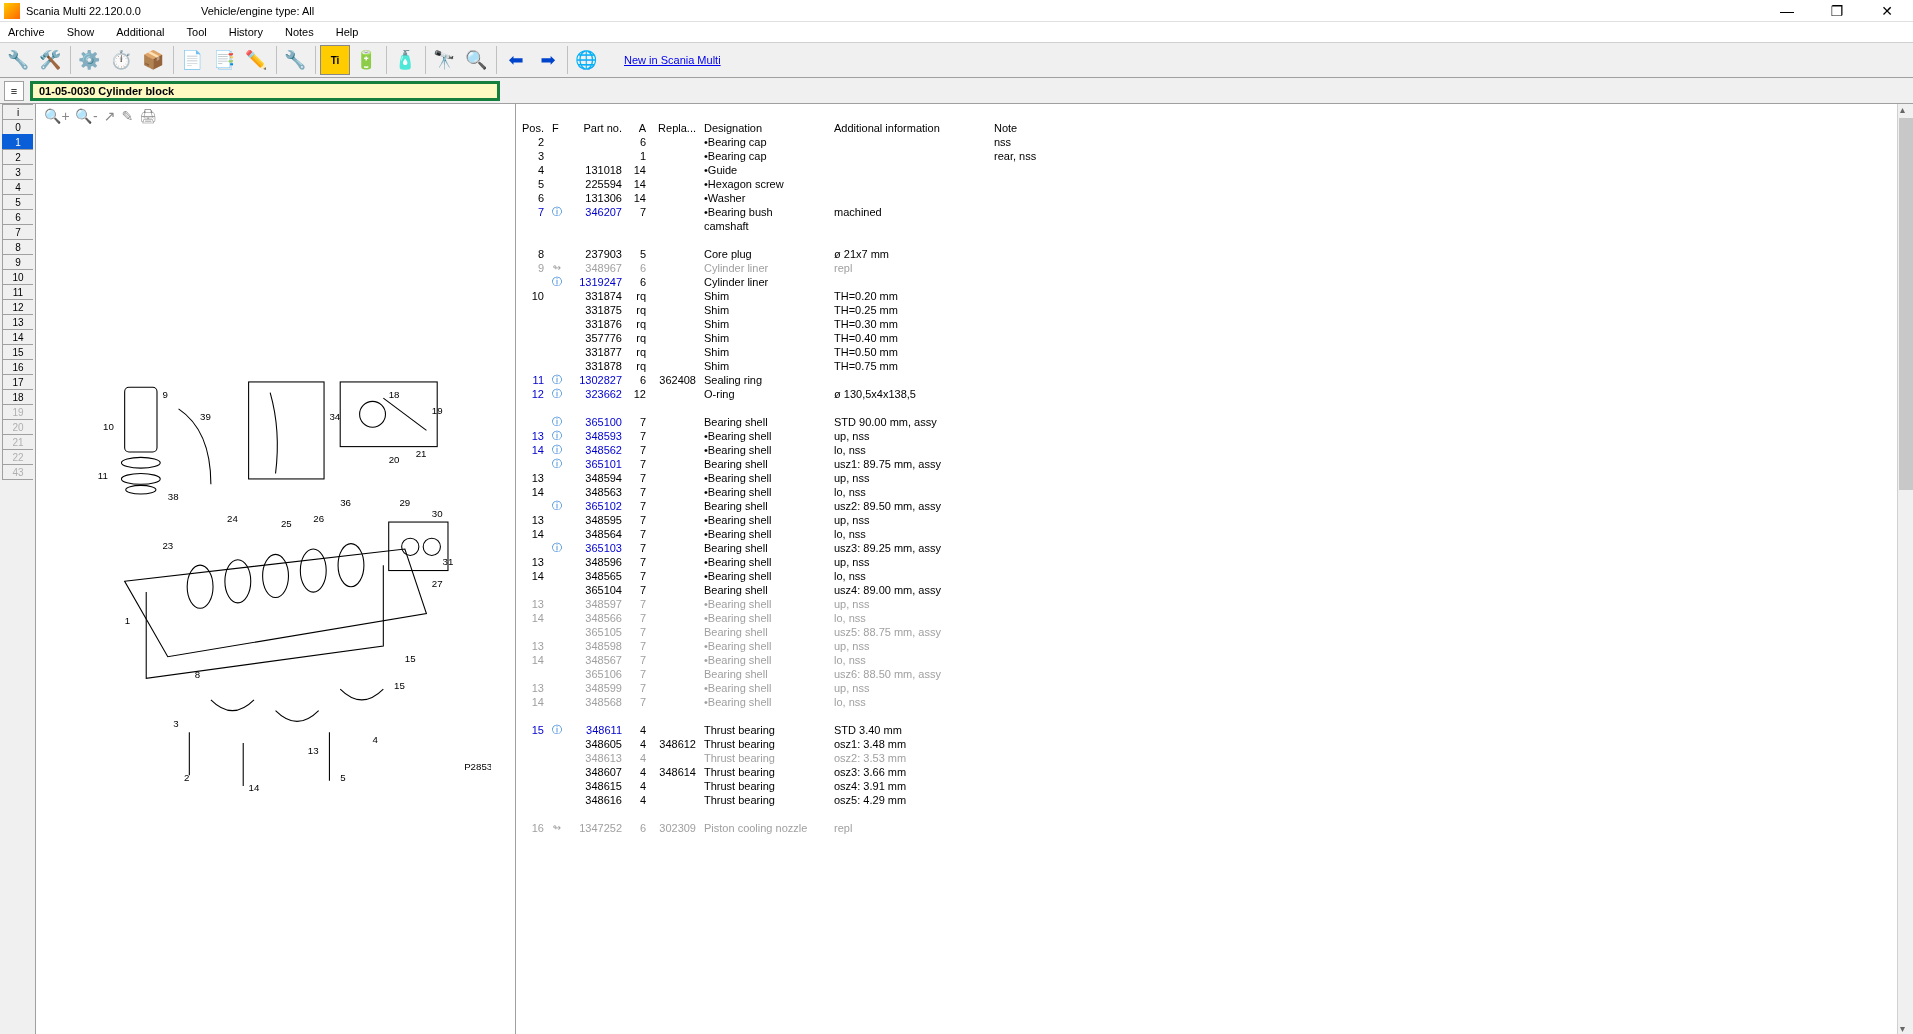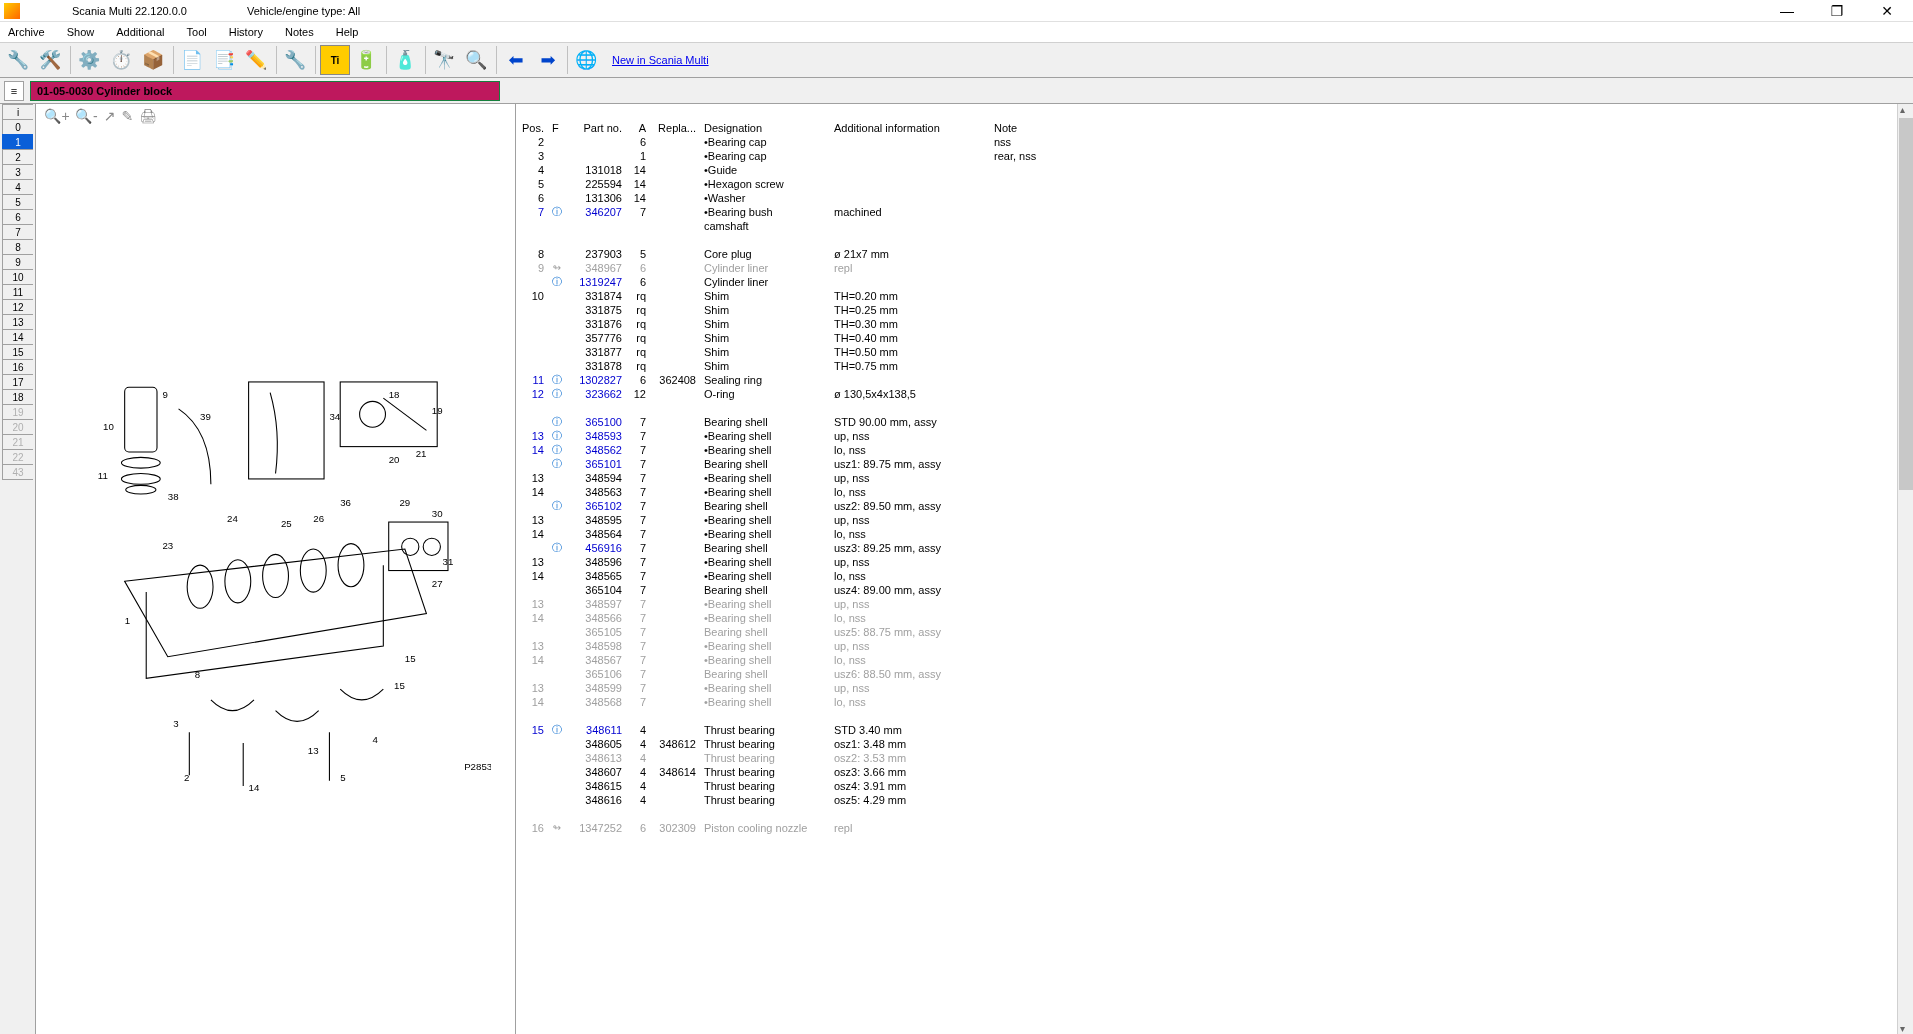--- a/index.html
+++ b/index.html
@@ -1,32 +1,32 @@
 <!DOCTYPE html>
 <html><head>
 <meta charset="utf-8">
 <style>
 * { margin: 0; padding: 0; box-sizing: border-box; }
 body { font-family: "Segoe UI", Tahoma, sans-serif; font-size: 11px; background: #fff; overflow: hidden; }
 .titlebar { height: 22px; background: #fff; display: flex; align-items: center; padding: 0 4px; border-bottom: 1px solid #e0e0e0; }
 .titlebar-icon { width: 16px; height: 16px; background: linear-gradient(135deg,#ffcc00,#ff6600); margin-right: 6px; }
-.titlebar-text { flex: 0 0 auto; margin-left: 46px; }
+.titlebar-text { flex: 0 0 auto; }
 .titlebar-text2 { margin-left: 60px; }
 .titlebar-spacer { flex: 1; }
 .win-btns { display: flex; gap: 18px; margin-right: 6px; }
 .win-btn { width: 32px; text-align: center; font-size: 14px; cursor: default; }
 .menubar { height: 20px; display: flex; align-items: center; gap: 22px; padding: 0 8px; }
 .menubar span { cursor: default; }
 .toolbar { height: 36px; background: #f0f0f0; border-top: 1px solid #d0d0d0; border-bottom: 1px solid #a0a0a0; display: flex; align-items: center; padding: 0 4px; gap: 2px; }
 .tb-btn { width: 30px; height: 30px; display: flex; align-items: center; justify-content: center; font-size: 18px; cursor: pointer; }
 .tb-sep { width: 1px; height: 28px; background: #c0c0c0; margin: 0 2px; }
-.tb-link { color: #0000ee; text-decoration: underline; margin-left: 8px; cursor: pointer; }
+.tb-link { color: #0000ee; text-decoration: underline; margin-left: 20px; cursor: pointer; }
 .subbar { height: 26px; background: #f0f0f0; border-bottom: 1px solid #a0a0a0; display: flex; align-items: center; padding: 0 4px; gap: 6px; }
 .sub-btn { width: 20px; height: 20px; border: 1px solid #a0a0a0; background: #fff; display: flex; align-items: center; justify-content: center; cursor: pointer; }
-.path-box { height: 20px; border: 1px solid #15803d; background: #be185d; padding: 1px 6px; flex: 0 0 470px; display: flex; align-items: center; font-weight: bold; }
+.path-box { height: 20px; border: 3px solid #15803d; background: #fef9c3; padding: 1px 6px; flex: 0 0 470px; display: flex; align-items: center; font-weight: bold; }
 .main { display: flex; height: calc(100vh - 104px); }
 .leftnav { width: 36px; background: #f0f0f0; border-right: 1px solid #a0a0a0; display: flex; flex-direction: column; }
 .nav-tab { height: 16px; border: 1px solid #a0a0a0; border-right: none; margin: 0 2px -1px 2px; background: #f0f0f0; display: flex; align-items: center; justify-content: center; font-size: 10px; cursor: pointer; }
 .nav-tab.active { background: #0a5fd8; color: #fff; border-color: #0a5fd8; }
 .nav-tab.dis { color: #b0b0b0; }
 .center { flex: 0 0 480px; background: #fff; border-right: 1px solid #a0a0a0; display: flex; flex-direction: column; }
 .img-tools { height: 24px; display: flex; align-items: center; gap: 6px; padding: 0 8px; color: #888; font-size: 14px; }
 .diagram { flex: 1; display: flex; align-items: center; justify-content: center; }
 .diagram svg { max-width: 90%; max-height: 80%; }
 .rightpane { flex: 1; display: flex; background: #fff; }
@@ -525,21 +525,21 @@
               <td class="col-part partno">348564</td>
               <td class="col-a">7</td>
               <td class="col-repl"></td>
               <td class="col-desig">•Bearing shell</td>
               <td class="col-add">lo, nss</td>
               <td class=""></td>
             </tr>
             <tr class="blue">
               <td class="col-pos pos"></td>
               <td class="icon-cell">ⓘ</td>
-              <td class="col-part partno">456916</td>
+              <td class="col-part partno">365103</td>
               <td class="col-a">7</td>
               <td class="col-repl"></td>
               <td class="col-desig">Bearing shell</td>
               <td class="col-add">usz3: 89.25 mm, assy</td>
               <td class=""></td>
             </tr>
             <tr>
               <td class="col-pos pos">13</td>
               <td class="icon-cell"></td>
               <td class="col-part partno">348596</td>

